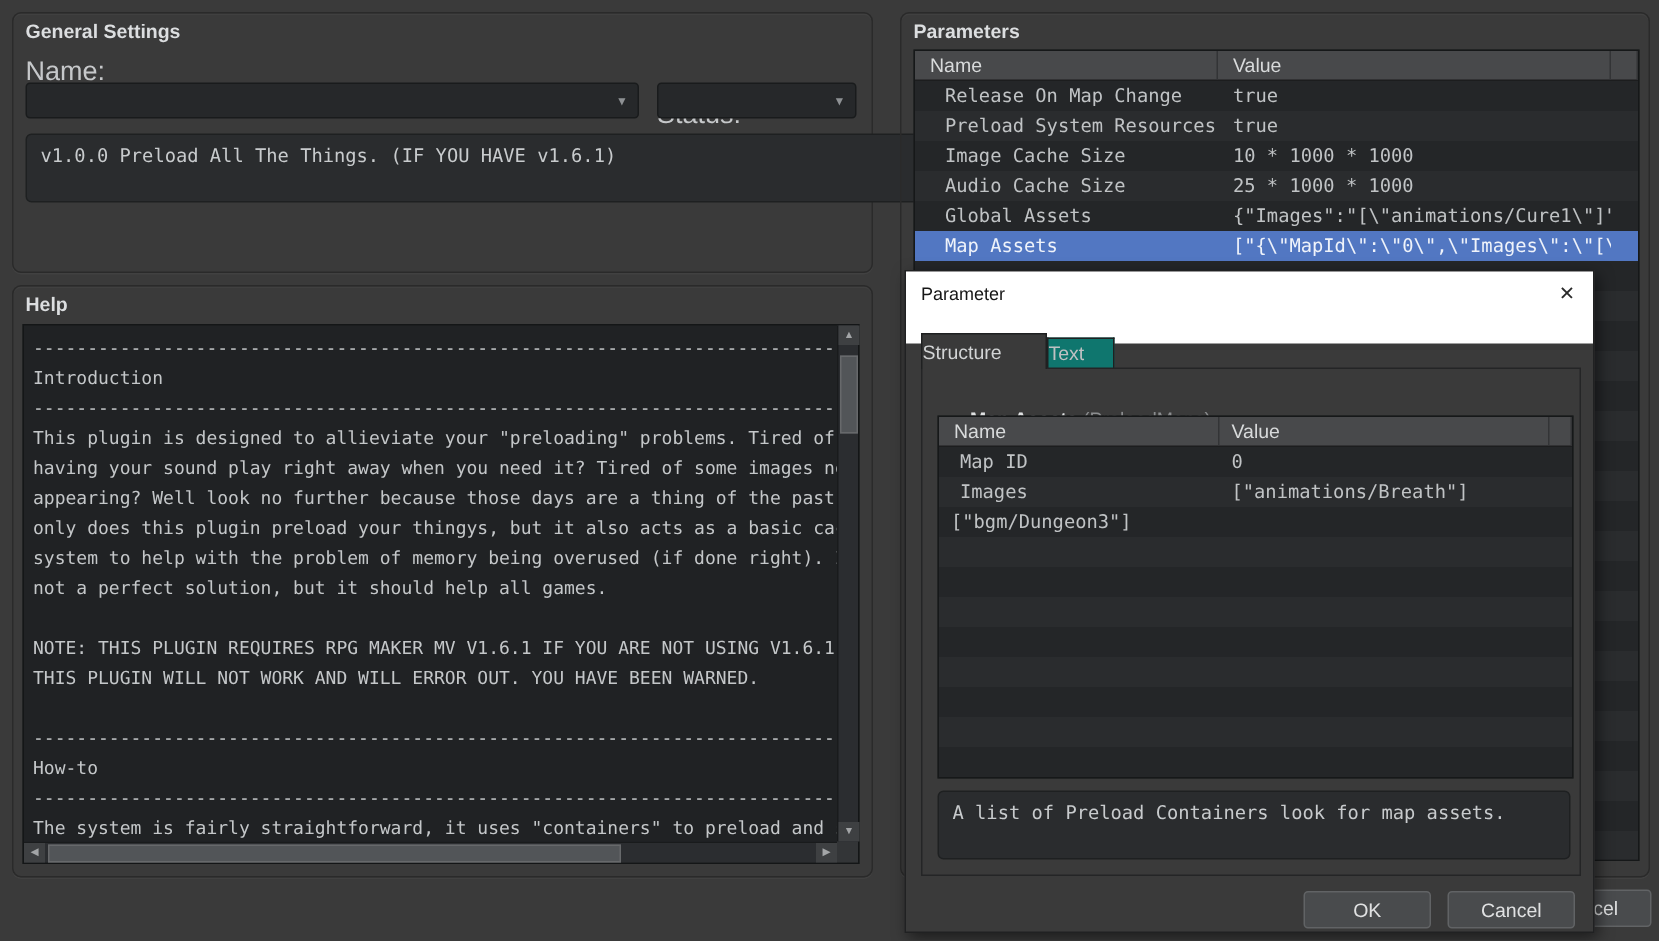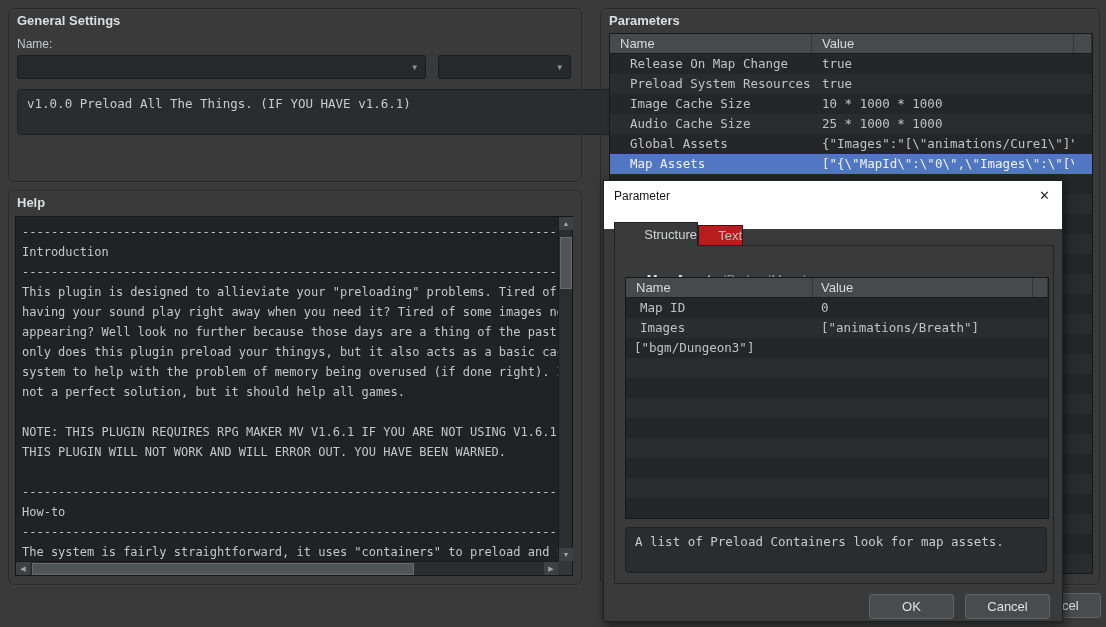--- a/index.html
+++ b/index.html
@@ -4,21 +4,21 @@
 <style>
   html,body{margin:0;padding:0;}
   body{
     position:relative; width:1106px; height:627px; overflow:hidden;
     background:#3a3a3a; font-family:"Liberation Sans",sans-serif;
   }
   
   .group{position:absolute; border:1px solid #2a2a2a; border-radius:6px;
          box-shadow:inset 0 1px 0 rgba(255,255,255,0.03), 0 1px 0 rgba(255,255,255,0.04);}
   .group-title{position:absolute; left:8px; top:4px; font-size:13px; font-weight:bold; color:#dcdee0;}
-  .lbl{position:absolute; font-size:12px; color:#c6c8ca;}
+  .lbl{position:absolute; font-size:18px; color:#c6c8ca;}
   
   .select{position:absolute; background:#26282a; border:1px solid #191b1c; border-radius:3px;
           color:#ced1d3; font:13px "DejaVu Sans Mono",monospace; line-height:22px; padding:0 24px 0 10px;
           box-sizing:border-box; height:24px; white-space:pre; overflow:hidden;}
   .select .arr{position:absolute; right:8px; top:1px; line-height:22px; font-size:8px; color:#8e9194;}
   .fieldbox{position:absolute; background:#2a2c2e; border:1px solid #1e2021; border-radius:4px;
             color:#c8cbcd; font:12.5px "DejaVu Sans Mono",monospace; line-height:18px;
             padding:5px 9px; box-sizing:border-box; white-space:pre; overflow:hidden;}
   
   .table{position:absolute; background:#242628; border:1px solid #161819; overflow:hidden;}
@@ -48,24 +48,24 @@
   .sb-btn{position:absolute; width:14px; height:13px; background:#3e4042; color:#a3a5a7;
           font-size:7px; line-height:13px; text-align:center;}
   .sb-thumb{position:absolute; background:#525558; border:1px solid #67696b; box-sizing:border-box;}
   
   .dialog{position:absolute; left:603px; top:180px; width:460px; height:442px; background:#3a3a3a;
           border:1px solid #202122; box-sizing:border-box; z-index:10;
           box-shadow:2px 3px 10px rgba(0,0,0,0.55);}
   .titlebar{position:absolute; left:0; top:0; right:0; height:48px; background:#ffffff;}
   .titlebar .t{position:absolute; left:10px; top:0; line-height:30px; font-size:12px; color:#161616;}
   .close-x{position:absolute; right:12px; top:0; line-height:30px; font-size:13px; color:#2a2a2a; cursor:default;}
-  .tab{position:absolute; box-sizing:border-box; font-size:13px; text-align:right;
+  .tab{position:absolute; box-sizing:border-box; font-size:13px; text-align:left;
        border:1px solid #1f2021; border-bottom:none;}
   .tab.active{background:#3a3a3a; color:#d2d4d5; z-index:3;}
-  .tab.inactive{background:#b91c1c; color:#bfc1c3;}
+  .tab.inactive{background:#0f766e; color:#bfc1c3;}
   .frame{position:absolute; border:1px solid #242526;}
   .struct-label{position:absolute; font-size:13px; color:#d8dadb; white-space:pre;}
   .struct-label .pname{font-weight:bold; color:#dfe1e2;}
   .struct-label .pkey{color:#8b8d8f;}
 </style>
 </head>
 <body>
 
 <div class="group" style="left:8px; top:8px; width:572px; height:172px;">
   <div class="group-title">General Settings</div>

